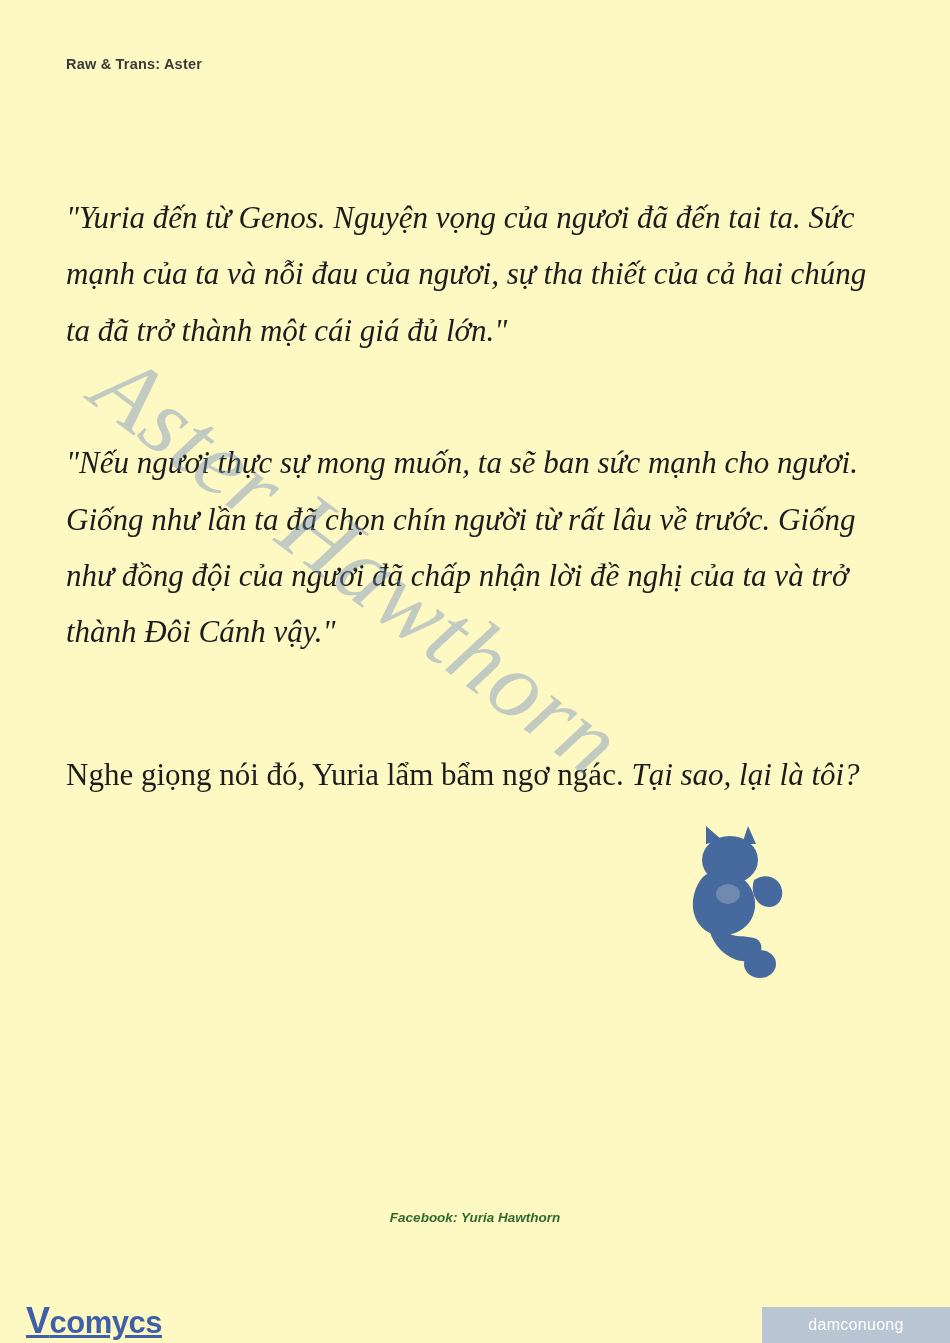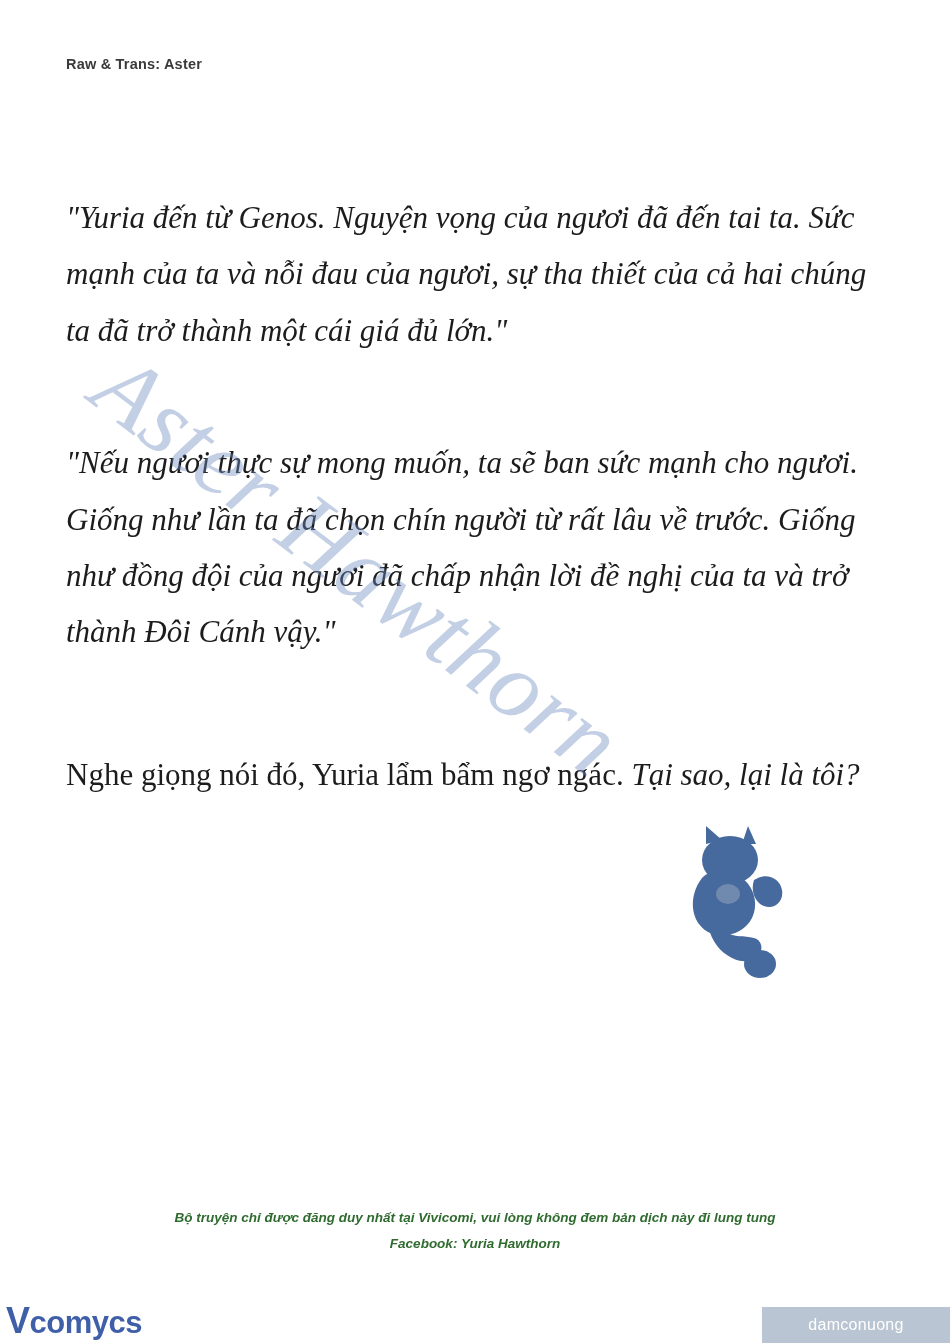--- a/index.html
+++ b/index.html
@@ -11,21 +11,21 @@
     height: 1343px;
     background: #f0ece0;
     font-family: "Liberation Sans", sans-serif;
     position: relative;
     overflow: hidden;
   }
   .page {
     position: relative;
     width: 950px;
     height: 1343px;
-    background: #ffffff;
+    background: #fef9c3;
     overflow: hidden;
   }
   .credit-top {
     position: absolute;
     top: 56px;
     left: 66px;
     font-family: "Liberation Sans", sans-serif;
     font-size: 14.5px;
     font-weight: 600;
     color: #3a3a3a;
@@ -103,28 +103,29 @@
   }
   .bottom-bar {
     position: absolute;
     left: 0;
     bottom: 0;
     width: 950px;
     height: 44px;
   }
   .logo {
     position: absolute;
-    left: 6px;
+    left: 26px;
     bottom: 4px;
     font-family: "Liberation Sans", sans-serif;
     font-size: 31px;
     font-weight: bold;
     color: #3f5fa8;
     letter-spacing: -0.5px;
     line-height: 1;
+    text-decoration: underline;
   }
   .logo .v {
     color: #3f5fa8;
     font-size: 36px;
   }
   .badge {
     position: absolute;
     right: 0;
     bottom: 0;
     width: 188px;
@@ -161,21 +162,20 @@
       <ellipse cx="62" cy="38" rx="28" ry="24"></ellipse>
       <path d="M34 56 C20 74 22 100 40 110 C54 118 76 112 84 96 C92 80 84 60 70 54 C58 49 44 46 34 56 Z"></path>
       <path d="M40 104 C44 120 52 130 64 136 C74 141 84 140 90 134 C96 128 94 118 86 116 C76 113 66 116 58 110 Z"></path>
       <ellipse cx="92" cy="142" rx="16" ry="14"></ellipse>
       <path d="M86 58 C98 50 112 56 114 68 C116 80 106 88 96 84 C88 81 82 70 86 58 Z"></path>
     </g>
     <ellipse cx="60" cy="72" rx="12" ry="10" fill="#f0ece0" opacity="0.25"></ellipse>
   </svg>
 
   <div class="footer-note">
-    <div>Bộ truyện chỉ được đăng duy nhất tại Vivicomi, vui lòng không đem bản dịch này đi lung tung</div>
     <div>Facebook: Yuria Hawthorn</div>
   </div>
 
   <div class="bottom-bar">
     <div class="logo"><span class="v">V</span><span>comycs</span></div>
     <div class="badge">damconuong</div>
   </div>
 
 </div>
 

